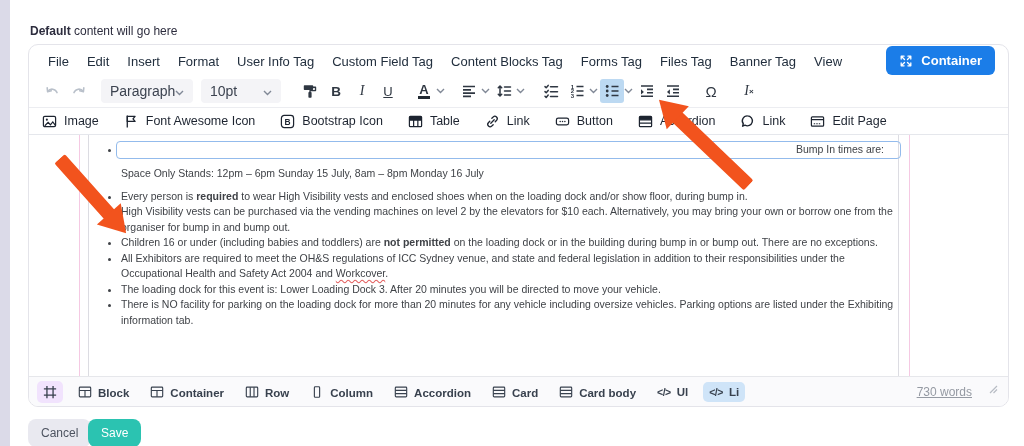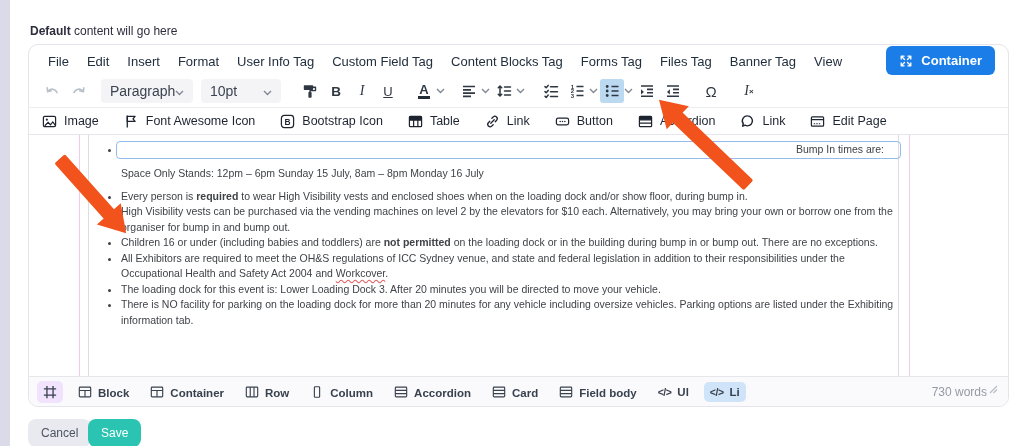--- a/index.html
+++ b/index.html
@@ -62,21 +62,21 @@
 
   .statusbar { position:absolute; left:0; right:0; bottom:0; height:30px; background:#fafafc;
                border-top:1px solid #e6e7eb; border-radius:0 0 9px 9px; display:flex;
                align-items:center; padding:0 10px 0 8px; gap:9px; font-size:11.5px; font-weight:700;
                color:#38414e; }
   .status-item { display:flex; align-items:flex-end; gap:6px; padding:4px 6px; border-radius:5px; }
   .status-item.purple { background:#f1e3fd; }
   .status-item.blue { background:#cfe4f8; }
   .code-glyph { font-weight:800; font-size:10.5px; letter-spacing:-0.5px; }
   .wordcount { margin-left:auto; color:#959aa3; font-weight:400; font-size:12px;
-               display:flex; align-items:flex-start; gap:2px; }
+               display:flex; align-items:flex-start; gap:17px;text-decoration:underline; }
 
   .cancel-btn { position:absolute; left:28px; top:419px; height:28px; padding:0 13px;
                 background:#e9e9f0; border:none; border-radius:8px; color:#4d5360; font-size:12px; }
   .save-btn { position:absolute; left:88px; top:419px; height:28px; padding:0 13px;
               background:#2bc3b1; border:none; border-radius:8px; color:#fff; font-size:12px; }
 
   .arrow { position:absolute; transform-origin:0 50%; z-index:40; pointer-events:none; }
   #arrow1 { left:58px; top:140px; transform:rotate(48.2deg); }
   #arrow2 { left:750px; top:164px; transform:rotate(-136.3deg); }
 </style>
@@ -476,21 +476,21 @@
       </div>
       <div class="status-item">
         <span style="display: flex;">
           <svg width="14" height="14" viewBox="0 0 16 16">
             <g fill="none" stroke="currentColor" stroke-width="1.3">
               <rect x="1.5" y="2.5" width="13" height="11" rx="1"></rect>
               <path d="M1.5 6.2h13M1.5 9.8h13"></path>
             </g>
           </svg>
         </span>
-        <span>Field body</span>
+        <span>Card body</span>
       </div>
       <div class="status-item">
         <span style="display: flex;">
           <span class="code-glyph">&lt;/&gt;</span>
         </span>
         <span>Ul</span>
       </div>
       <div class="status-item blue">
         <span style="display: flex;">
           <span class="code-glyph">&lt;/&gt;</span>

